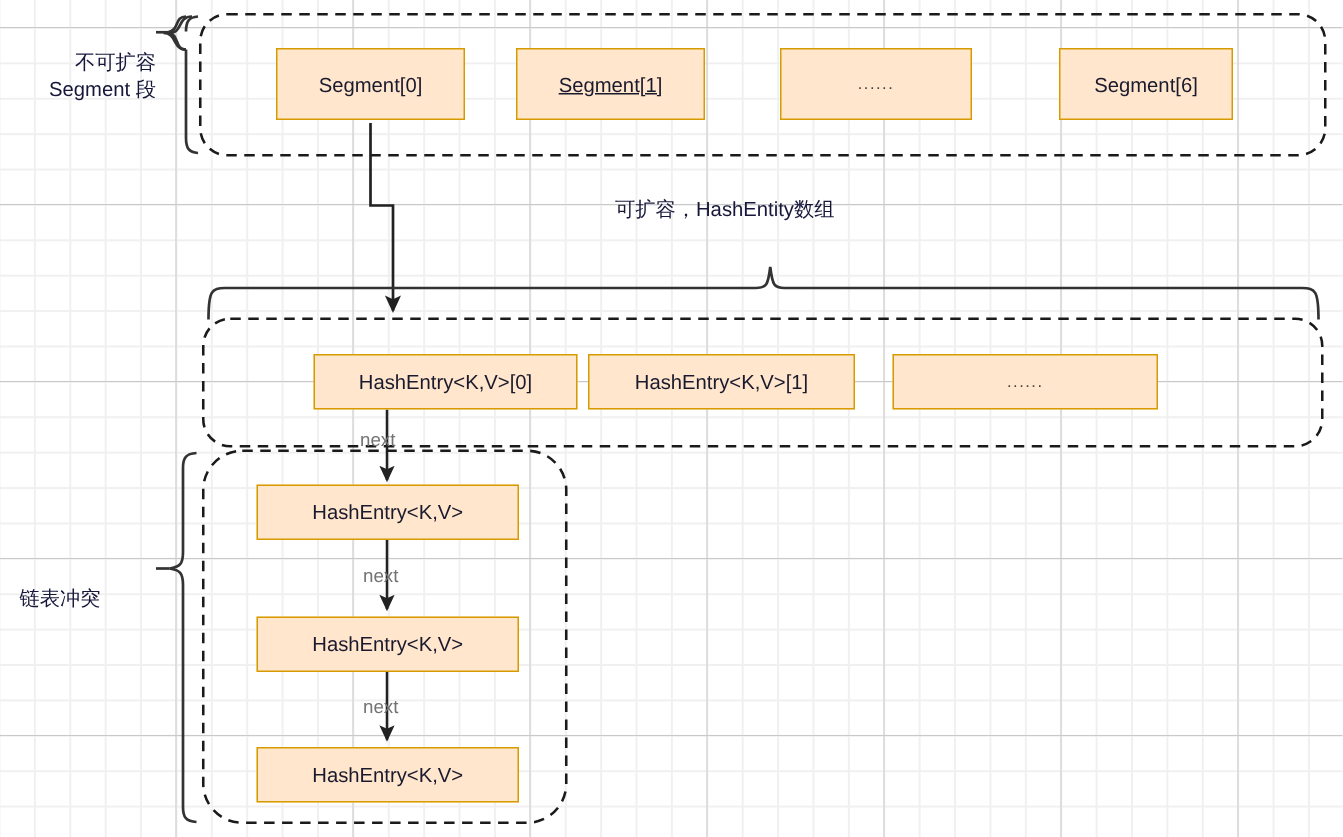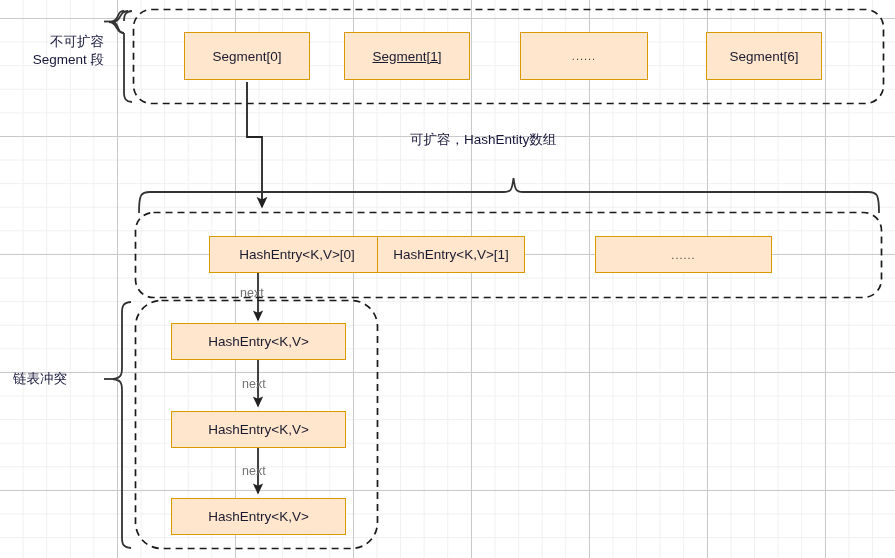--- a/index.html
+++ b/index.html
@@ -111,21 +111,21 @@
 <div class="node dots" style="left:520px;top:32px;width:128px;height:48px;">
   <span>......</span>
 </div>
 <div class="node" style="left:706px;top:32px;width:116px;height:48px;">
   <span>Segment[6]</span>
 </div>
 
 <div class="node" style="left:170px;top:236px;width:176px;height:37px;margin-left:39px;">
   <span>HashEntry&lt;K,V&gt;[0]</span>
 </div>
-<div class="node" style="left:377px;top:236px;width:148px;height:37px;">
+<div class="node" style="left:392px;top:236px;width:178px;height:37px;">
   <span>HashEntry&lt;K,V&gt;[1]</span>
 </div>
 <div class="node dots" style="left:595px;top:236px;width:177px;height:37px;">
   <span>......</span>
 </div>
 
 <div class="node" style="left:171px;top:323px;width:175px;height:37px;">
   <span>HashEntry&lt;K,V&gt;</span>
 </div>
 <div class="node" style="left:171px;top:411px;width:175px;height:37px;">
@@ -143,19 +143,19 @@
 </div>
 <div class="edge-label" style="left:242px;top:464px;">
   <span>next</span>
 </div>
 
 <div class="txt center" style="left:12px;top:33px;width:92px;">
   <div>不可扩容</div>
   <div>Segment 段</div>
 </div>
 
-<div class="txt" style="left:13px;top:370px;">
+<div class="txt" style="left:13px;top:390px;">
   <span>链表冲突</span>
 </div>
 
 <div class="txt" style="left:410px;top:131px;">
   <span>可扩容，HashEntity数组</span>
 </div>
 
 </body></html>

